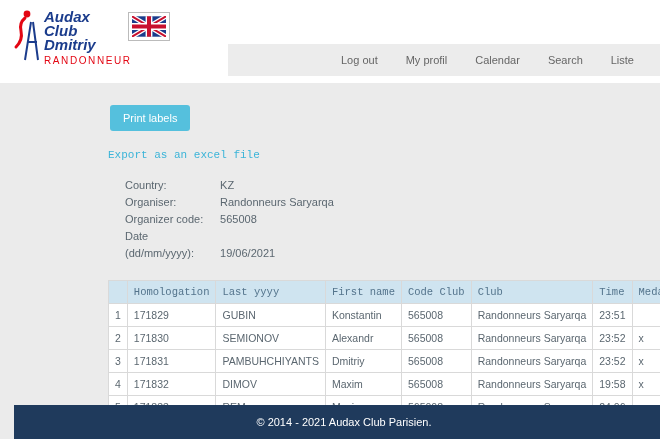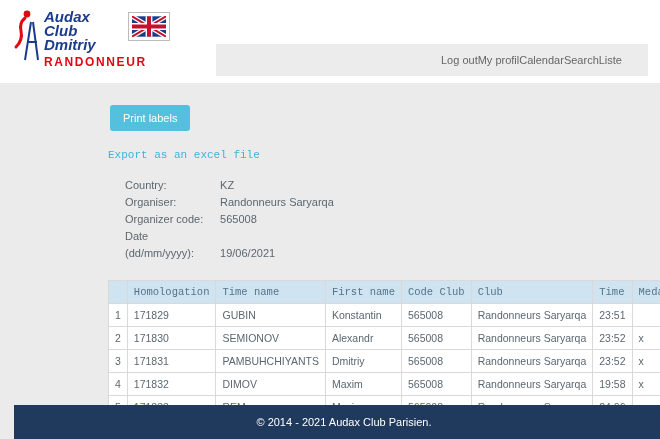--- a/index.html
+++ b/index.html
@@ -27,43 +27,44 @@
   .logo-text { padding-top: 2px; }
   .logo-line {
     color: #1b3c8c;
     font-weight: bold;
     font-style: italic;
     font-size: 15px;
     line-height: 14px;
   }
   .logo-sub {
     color: #e30613;
-    font-weight: bold;
-    font-size: 12px;
+    font-weight: normal;
+    font-size: 10px;
     letter-spacing: 1.6px;
     margin-top: 3px;
   }
   .flag-box {
     position: absolute;
     left: 128px; top: 12px;
     background: #ffffff;
     border: 1px solid #bbbbbb;
     padding: 3px;
     line-height: 0;
     cursor: pointer;
   }
   .nav-strip {
     position: absolute;
-    right: 12px; top: 44px;
+    right: 0; top: 44px;
     height: 32px;
     width: 432px;
     background: #ececec;
     display: flex;
     align-items: center;
     justify-content: flex-end;
+    gap: 28px;
     padding-right: 26px;
   }
   .nav-link {
     font-size: 11px;
     color: #666666;
     text-decoration: none;
     cursor: pointer;
   }
 
   
@@ -200,21 +201,21 @@
       <span class="info-label">Date (dd/mm/yyyy):</span>
       <span class="info-value">19/06/2021</span>
     </div>
   </div>
 
   <table class="rtable">
     <thead>
       <tr>
         <th class="col-idx"></th>
         <th class="col-homo">Homologation</th>
-        <th class="col-last">Time name</th>
+        <th class="col-last">Last yyyy</th>
         <th class="col-first">First name</th>
         <th class="col-code">Code Club</th>
         <th class="col-club">Club</th>
         <th class="col-time">Time</th>
         <th class="col-medal">Medal</th>
         <th class="col-gen">Gender</th>
       </tr>
     </thead>
     <tbody>
       <tr>

